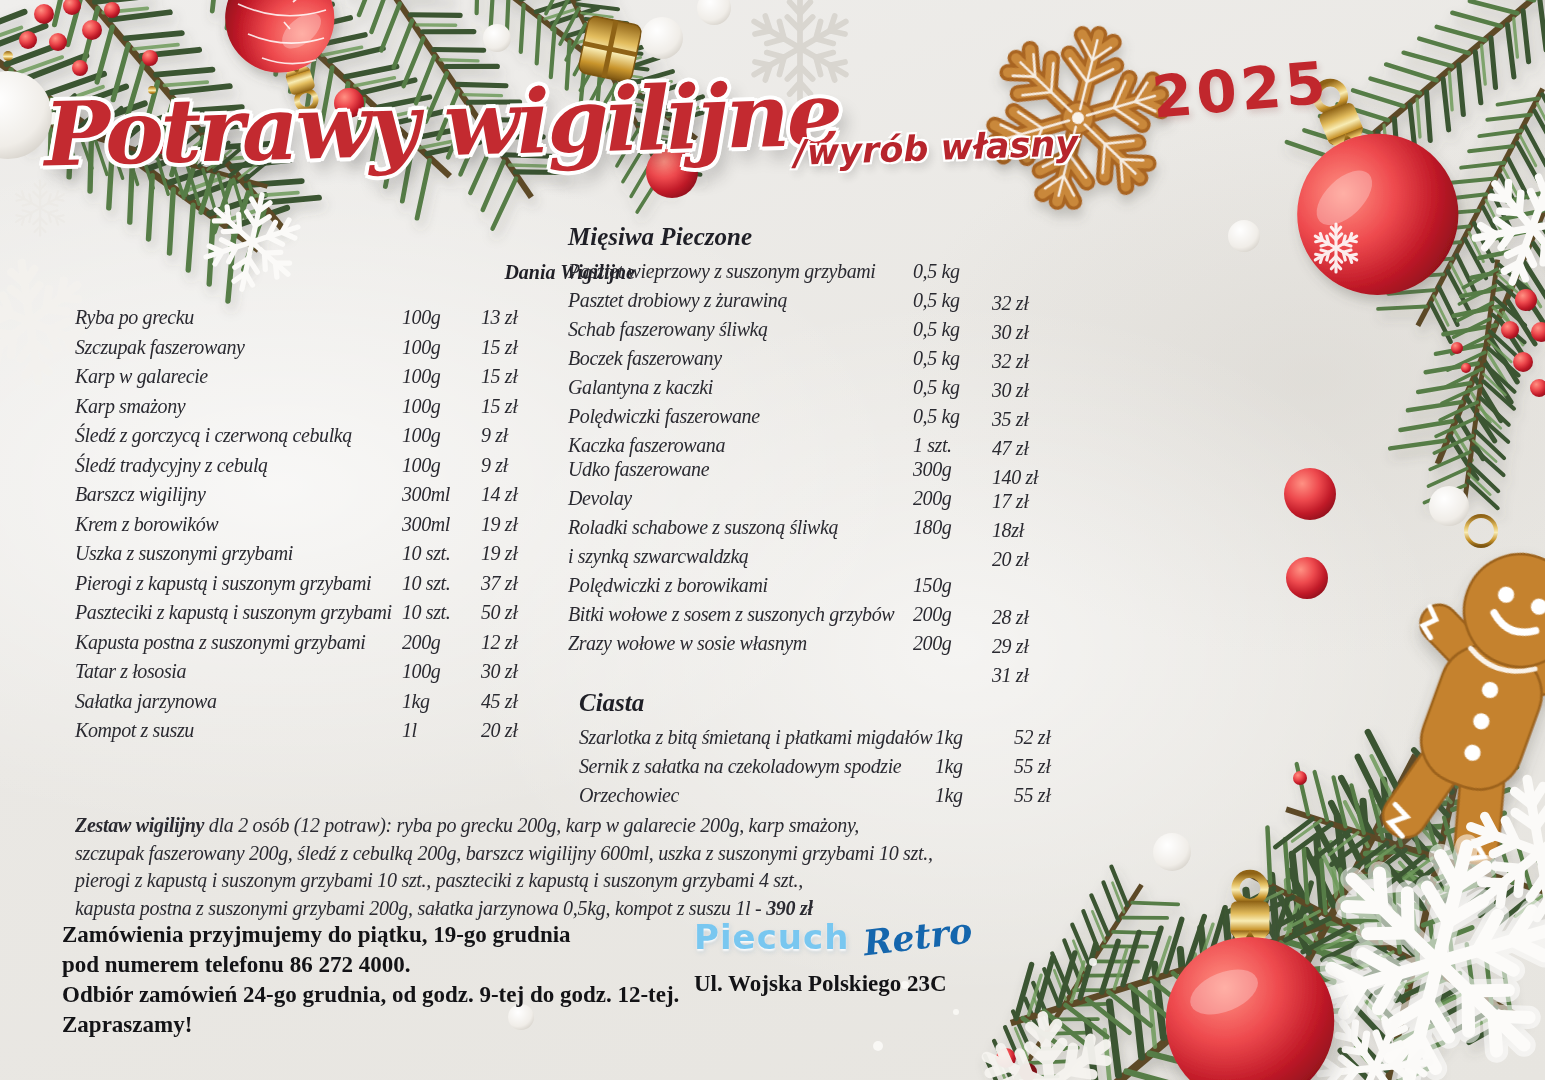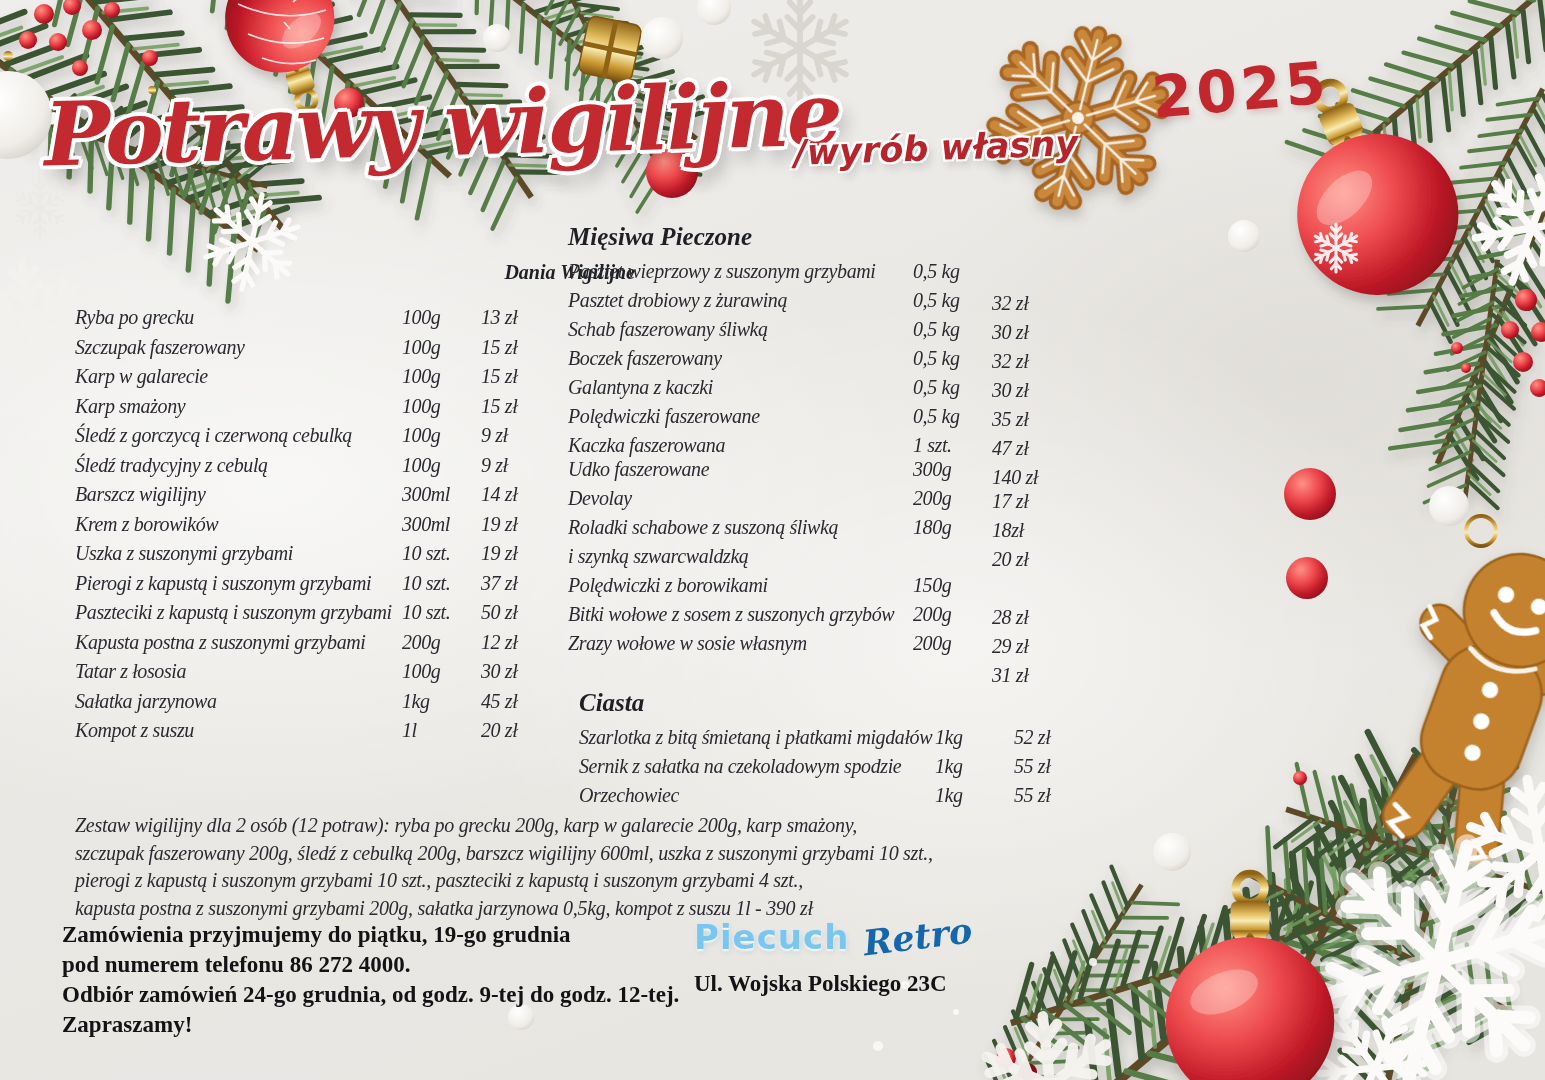--- a/index.html
+++ b/index.html
@@ -51,21 +51,21 @@
   .row .qt{position:absolute;left:327px;}
   .row .pr{position:absolute;left:406px;}
   .s2 .row .qt,.s3 .row .qt{left:345px;}
   .s2 .row .pr,.s3 .row .pr{left:424px;margin-top:32px;}
   .s4 .row .qt{left:356px;}
   .s4 .row .pr{left:435px;}
 
   
   .offer{position:absolute;left:75px;top:812px;z-index:2;color:#2a2a31;
     font-style:italic;font-size:20px;letter-spacing:-.3px;line-height:27.5px;white-space:nowrap;}
-  .offer .b{font-weight:normal;}
+  .offer .b{font-weight:bold;}
 
   
   .orders{position:absolute;left:62px;top:920px;z-index:2;color:#131316;
     font-family:"Liberation Serif",serif;font-weight:bold;font-size:23px;line-height:30px;white-space:nowrap;}
   .brand{position:absolute;left:694px;top:916px;z-index:2;white-space:nowrap;}
   .brand-main{font-family:"DejaVu Sans",sans-serif;font-weight:bold;font-size:34px;color:#79c7f0;
     letter-spacing:1px;text-shadow:0 2px 2px rgba(255,255,255,.9),1px 3px 5px rgba(90,140,180,.25);}
   .brand-sub{display:inline-block;font-family:"DejaVu Serif",serif;font-style:italic;font-weight:bold;
     font-size:35px;color:#1566ad;margin-left:14px;transform:rotate(-7deg);}
   .address{position:absolute;left:694px;top:968px;z-index:2;color:#131316;

